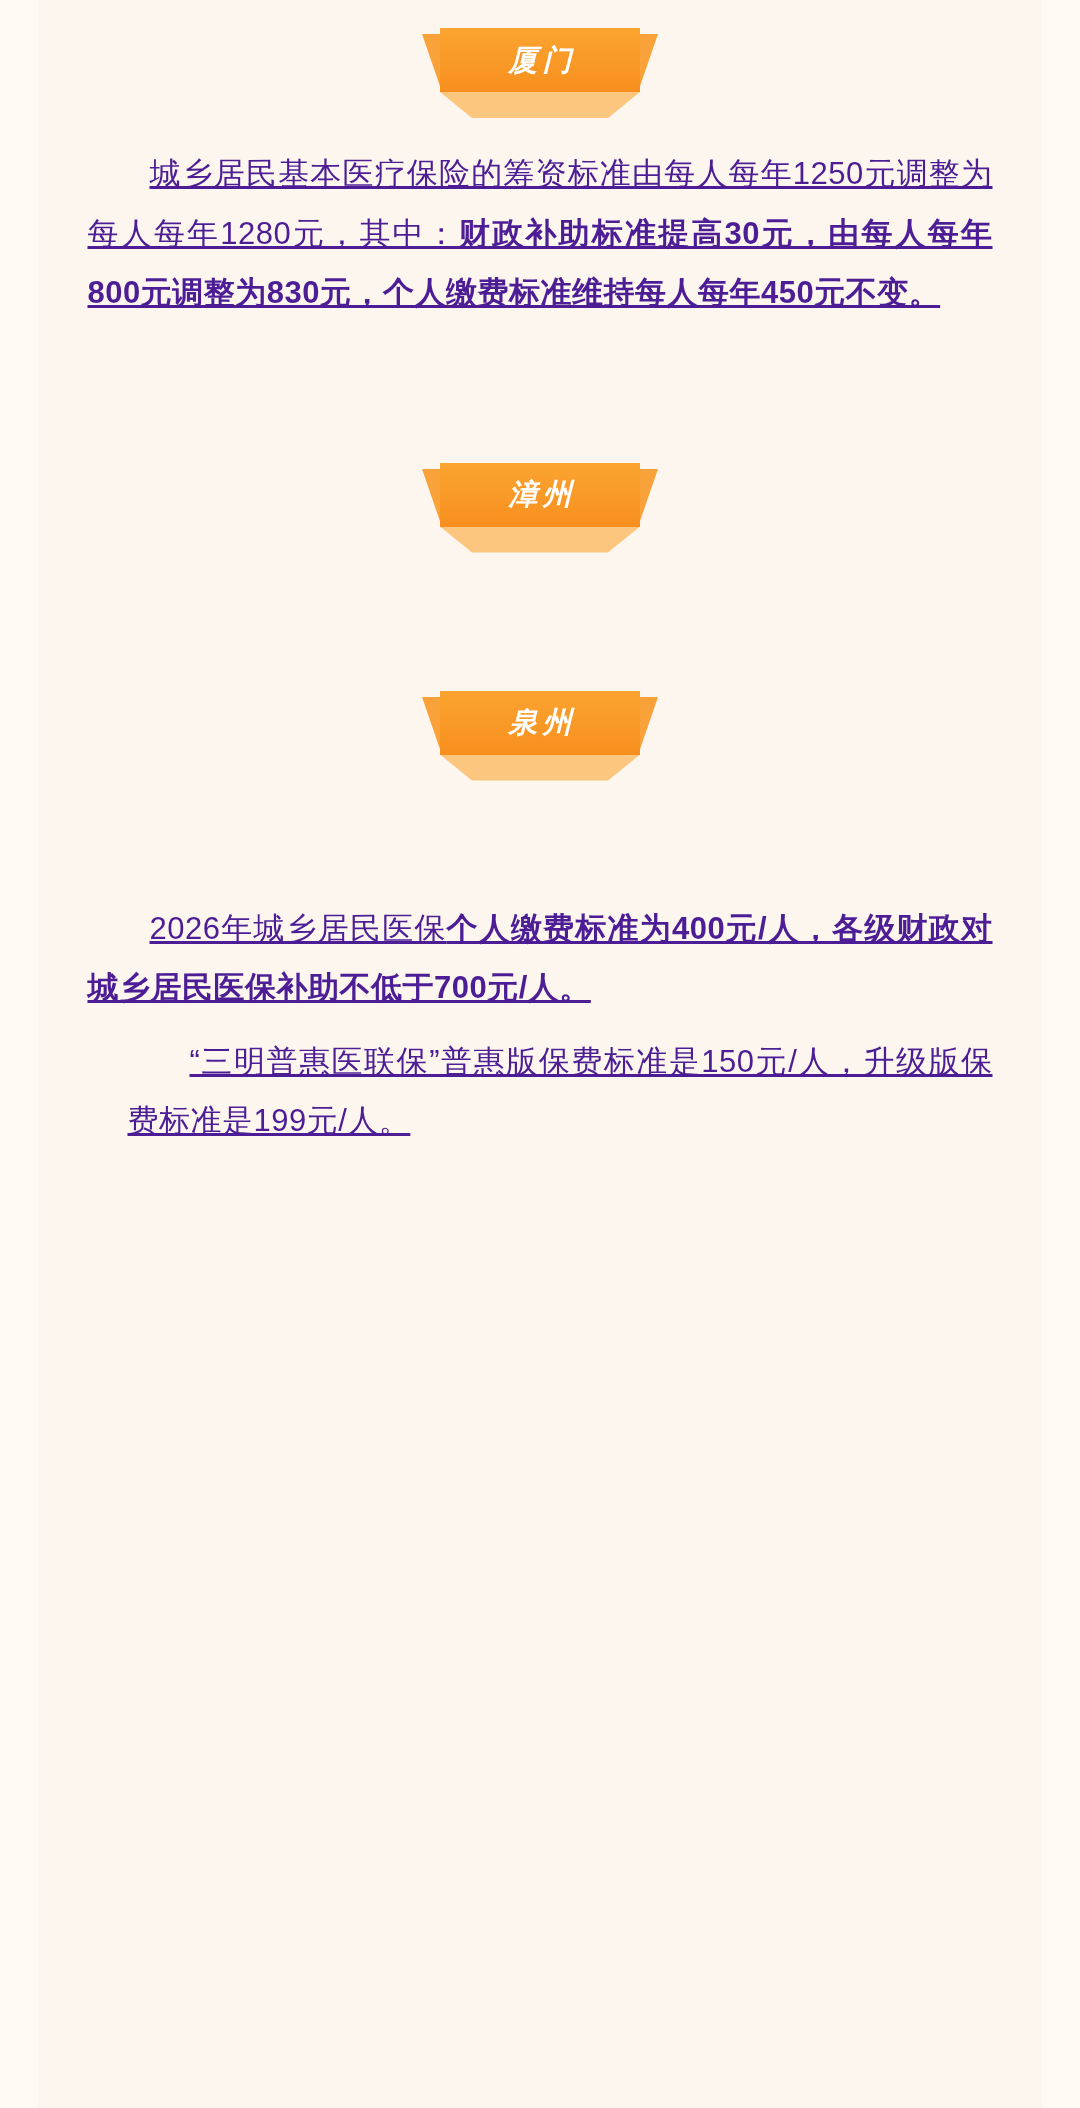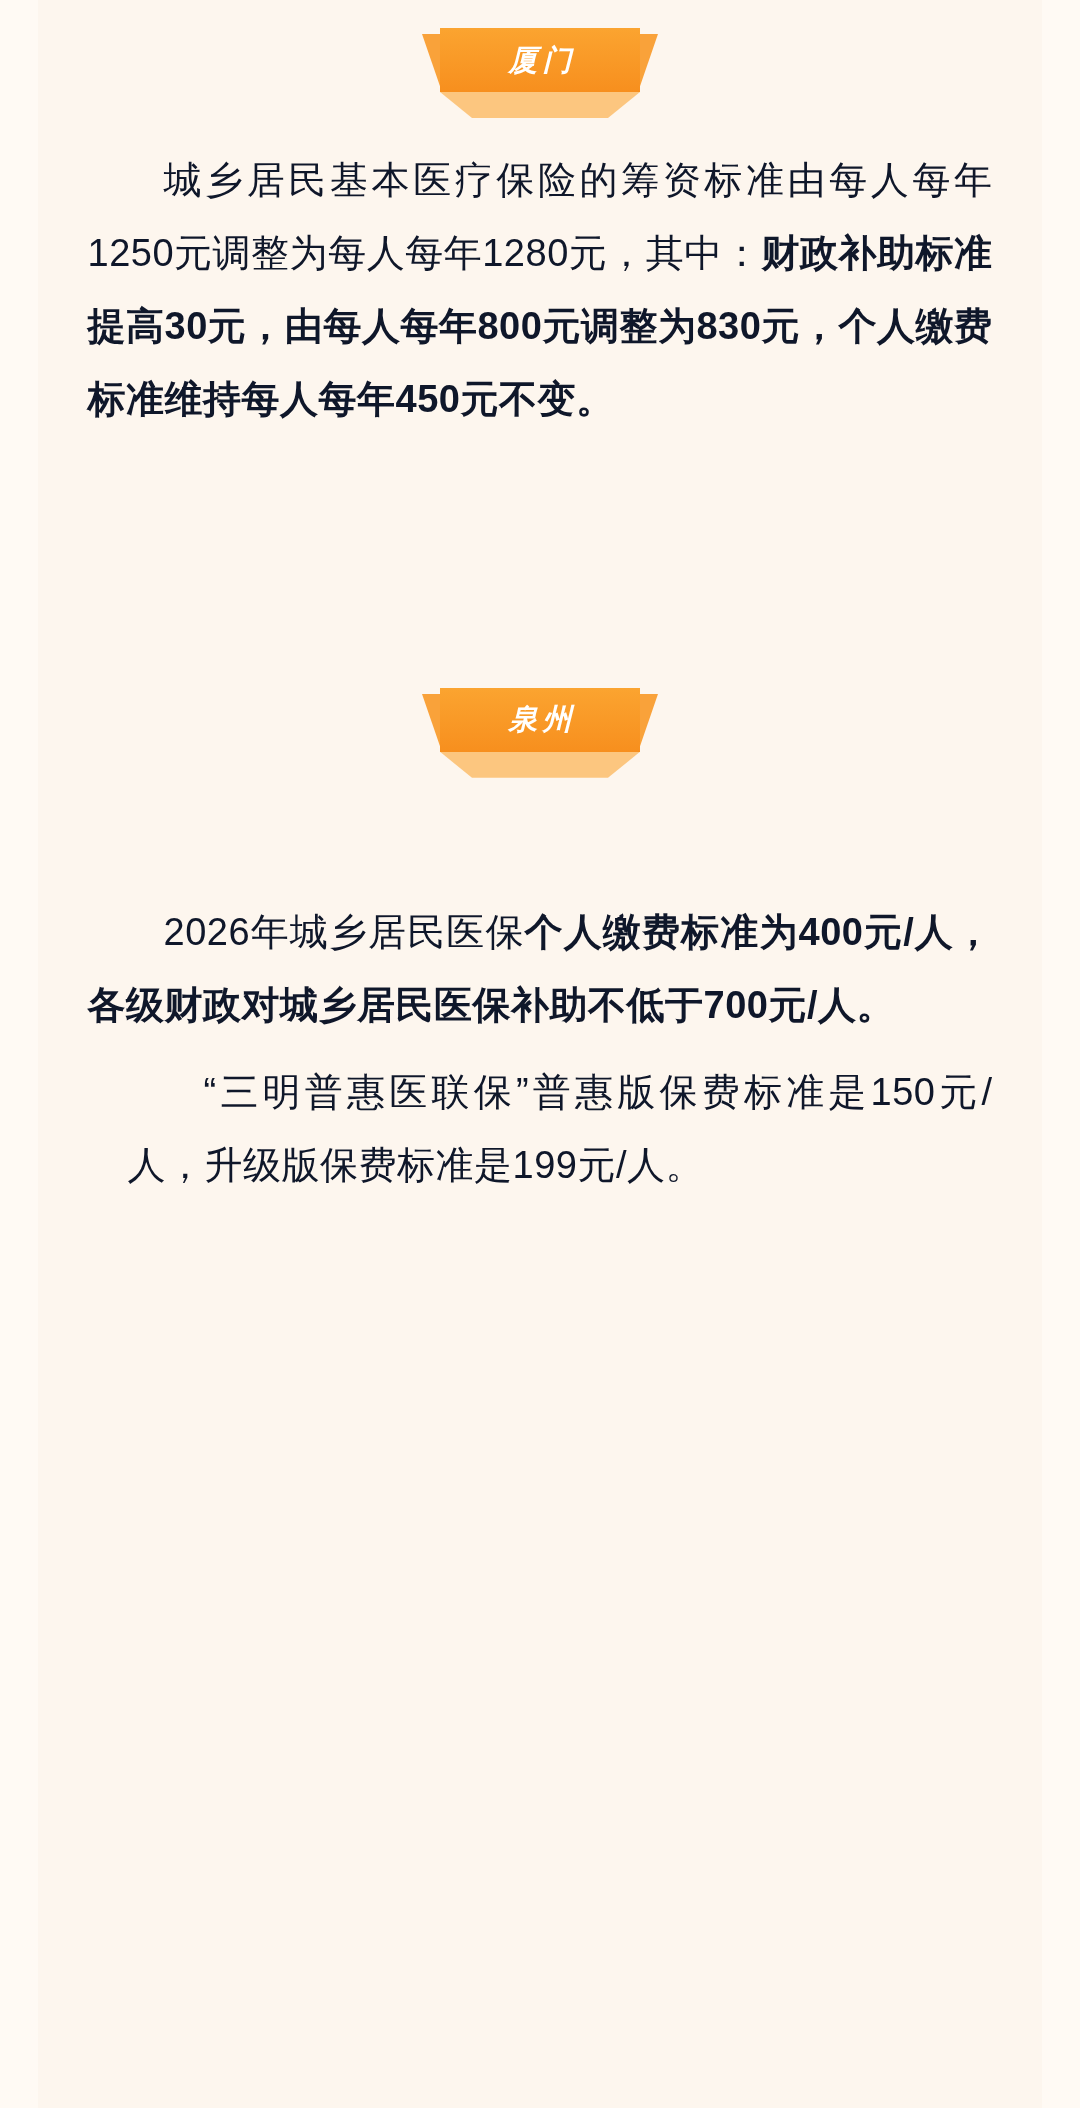--- a/index.html
+++ b/index.html
@@ -102,26 +102,27 @@
     height: 26px;
     background: #fcc67f;
     clip-path: polygon(0 0, 100% 0, 84% 100%, 16% 100%);
   }
 
   
   .body-text {
     margin: 0 auto;
     width: 905px;
     padding: 0 0 0 0;
-    color: #0f172a;
-    font-size: 38px;
+    color: #4c1d95;
+    font-size: 31px;
     line-height: 1.92;
     text-align: justify;
     text-justify: inter-ideograph;
     letter-spacing: 0.5px;
+    text-decoration: underline;
   }
   .para {
     margin: 0;
     text-indent: 2em;
   }
   .para + .para {
     margin-top: 14px;
     margin-left: 40px;
   }
   .b {
@@ -150,20 +151,30 @@
     <div class="body-text block-1">
       <p class="para">
         <span>城乡居民基本医疗保险的筹资标准由每人每年1250元调整为每人每年1280元，其中：</span><span class="b">财政补助标准提高30元，由每人每年800元调整为830元，个人缴费标准维持每人每年450元不变。</span>
       </p>
     </div>
   </div>
 
   <div class="gap-after"></div>
 
   <div class="section">
+    <div class="ribbon-wrap">
+      <div class="ribbon">
+        <div class="tail-left"></div>
+        <div class="tail-right"></div>
+        <div class="flap"></div>
+        <div class="body">
+          <span class="label">漳州</span>
+        </div>
+      </div>
+    </div>
   </div>
 
   <div class="gap-after"></div>
 
   <div class="section">
     <div class="ribbon-wrap">
       <div class="ribbon">
         <div class="tail-left"></div>
         <div class="tail-right"></div>
         <div class="flap"></div>

